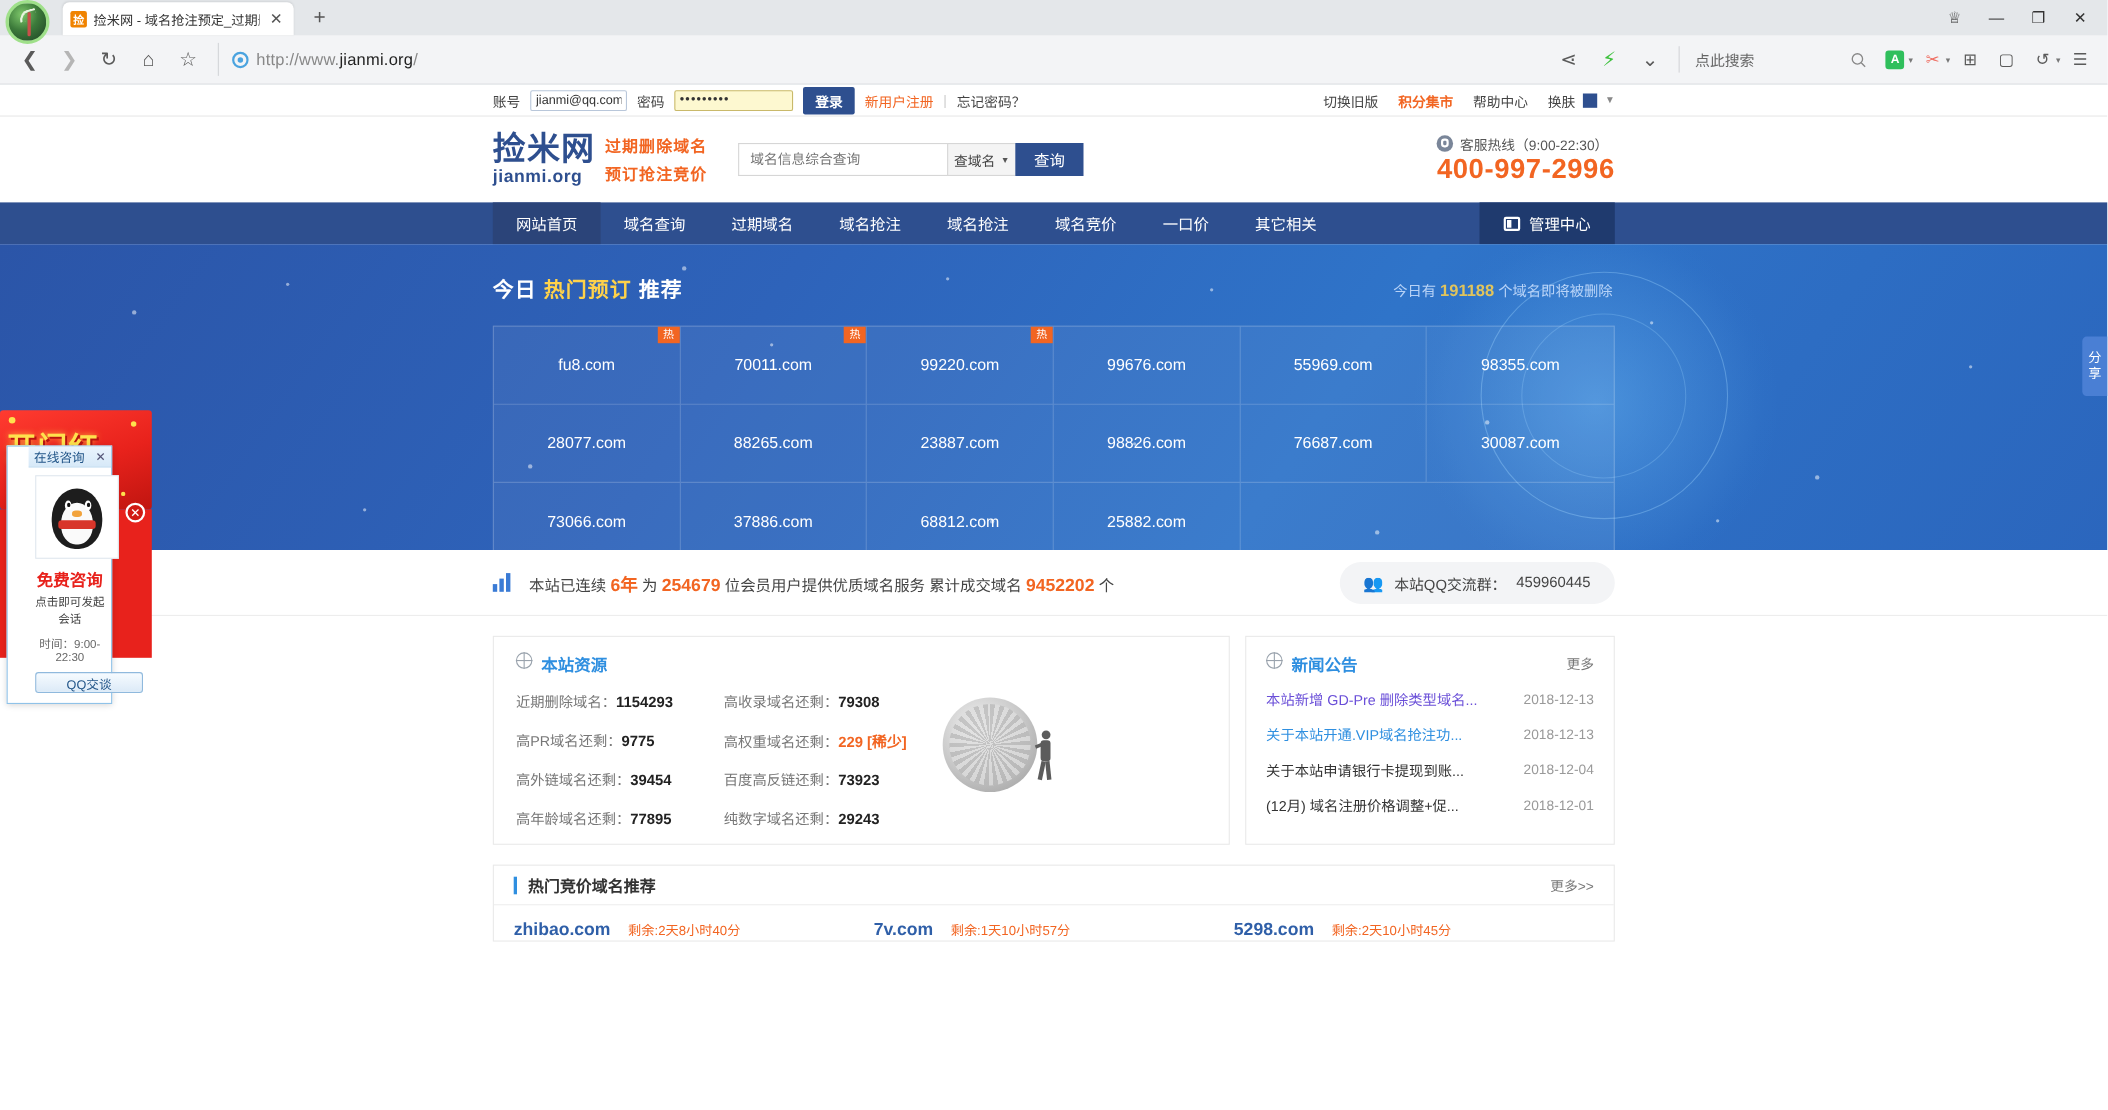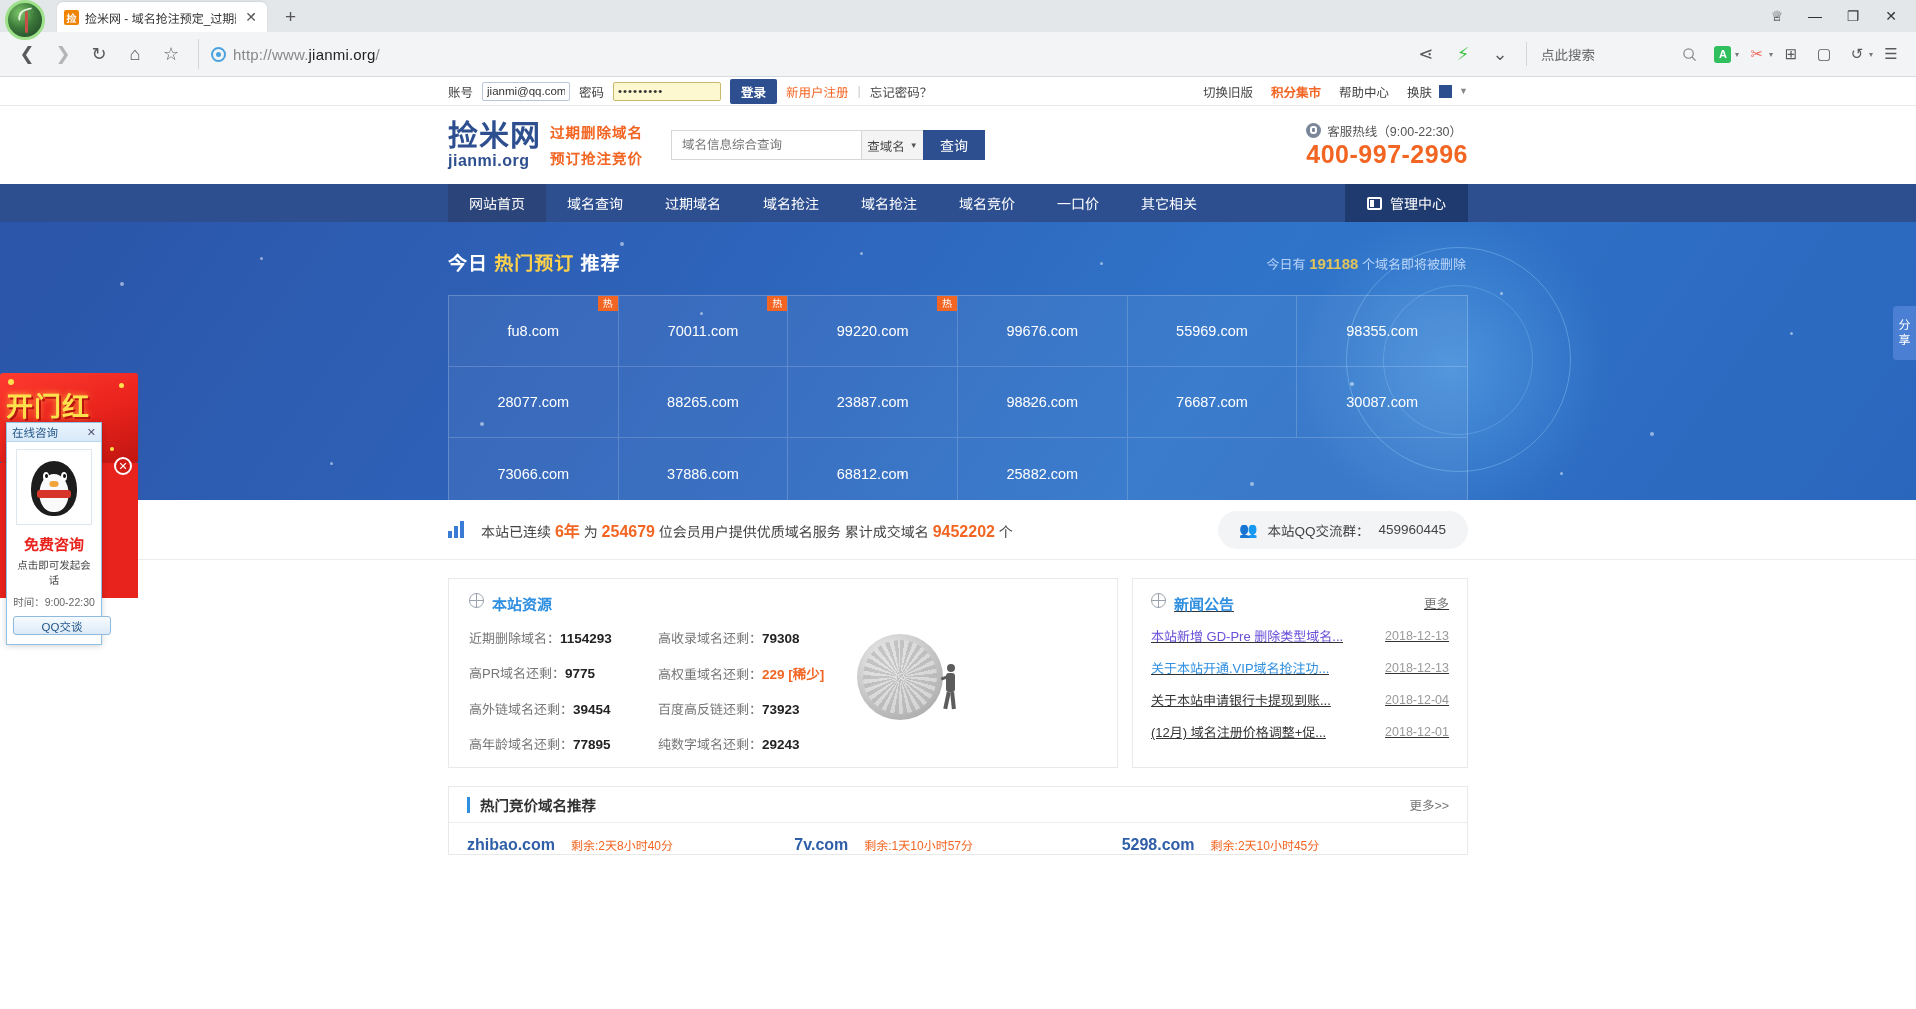--- a/index.html
+++ b/index.html
@@ -234,21 +234,21 @@
     margin-left:auto; display:flex; align-items:center; gap:9px;
     background:#f3f4f6; border-radius:20px; padding:9px 22px; font-size:13.5px; color:#444;
     cursor:pointer;
   }
   .qq-ico { font-size:15px; }
 
   
   .panels { width:1020px; margin:18px auto 0; display:flex; gap:14px; }
   .panel { border:1px solid #e9e9e9; background:#fff; }
   .panel-res { width:670px; height:190px; padding:14px 20px; }
-  .panel-news { flex:1; height:190px; padding:14px 18px;text-decoration:underline; }
+  .panel-news { flex:1; height:190px; padding:14px 18px; }
   .panel-head { display:flex; align-items:flex-start; gap:8px; }
   .globe {
     width:15px; height:15px; border-radius:50%; border:1.4px solid #9aa3ad; position:relative;
   }
   .globe:after{content:"";position:absolute;left:-1.4px;top:5.5px;width:15px;height:1.4px;background:#9aa3ad;}
   .globe:before{content:"";position:absolute;left:5.5px;top:-1.4px;width:1.4px;height:15px;background:#9aa3ad;}
   .panel-title { font-size:15px; color:#2f8fe0; font-weight:bold; }
   .panel-more { margin-left:auto; font-size:12.5px; color:#777; cursor:pointer; }
   .res-body { display:flex; margin-top:14px; }
   .res-cols { display:grid; grid-template-columns:175px 175px; row-gap:16px; column-gap:14px; }
@@ -303,22 +303,22 @@
   .promo-body {
     width:138px; background:#e8221c; height:135px; position:relative;
   }
   .promo-close {
     position:absolute; right:6px; top:-6px; width:18px; height:18px; border-radius:50%;
     background:#d11a14; border:2px solid #fff; color:#fff; font-size:11px;
     display:flex; align-items:center; justify-content:center; cursor:pointer; z-index:5;
   }
 
   .qqpanel {
-    position:absolute; left:6px; top:345px; width:96px; border:1px solid #8fc2e8;
-    background:#fff; z-index:70; box-shadow:0 1px 6px rgba(0,0,0,.18);
+    position:absolute; left:6px; top:328px; width:96px; border:1px solid #8fc2e8;
+    background:#fff; z-index:70; box-shadow:0 1px 6px rgba(0,0,0,.18);padding-left:19px;
   }
   .qq-head {
     height:19px; background:linear-gradient(#eaf4fd,#d7e9f8); display:flex;
     align-items:center; padding:0 5px; font-size:11.5px; color:#225588;
     border-bottom:1px solid #b9d8ef;
   }
   .qq-head .x { margin-left:auto; cursor:pointer; color:#557; font-size:11px; }
   .qq-body { padding:7px 6px 9px; text-align:center; }
   .qq-avatar {
     width:76px; height:76px; margin:0 auto; background:#fff; border:1px solid #dfe7ee;

